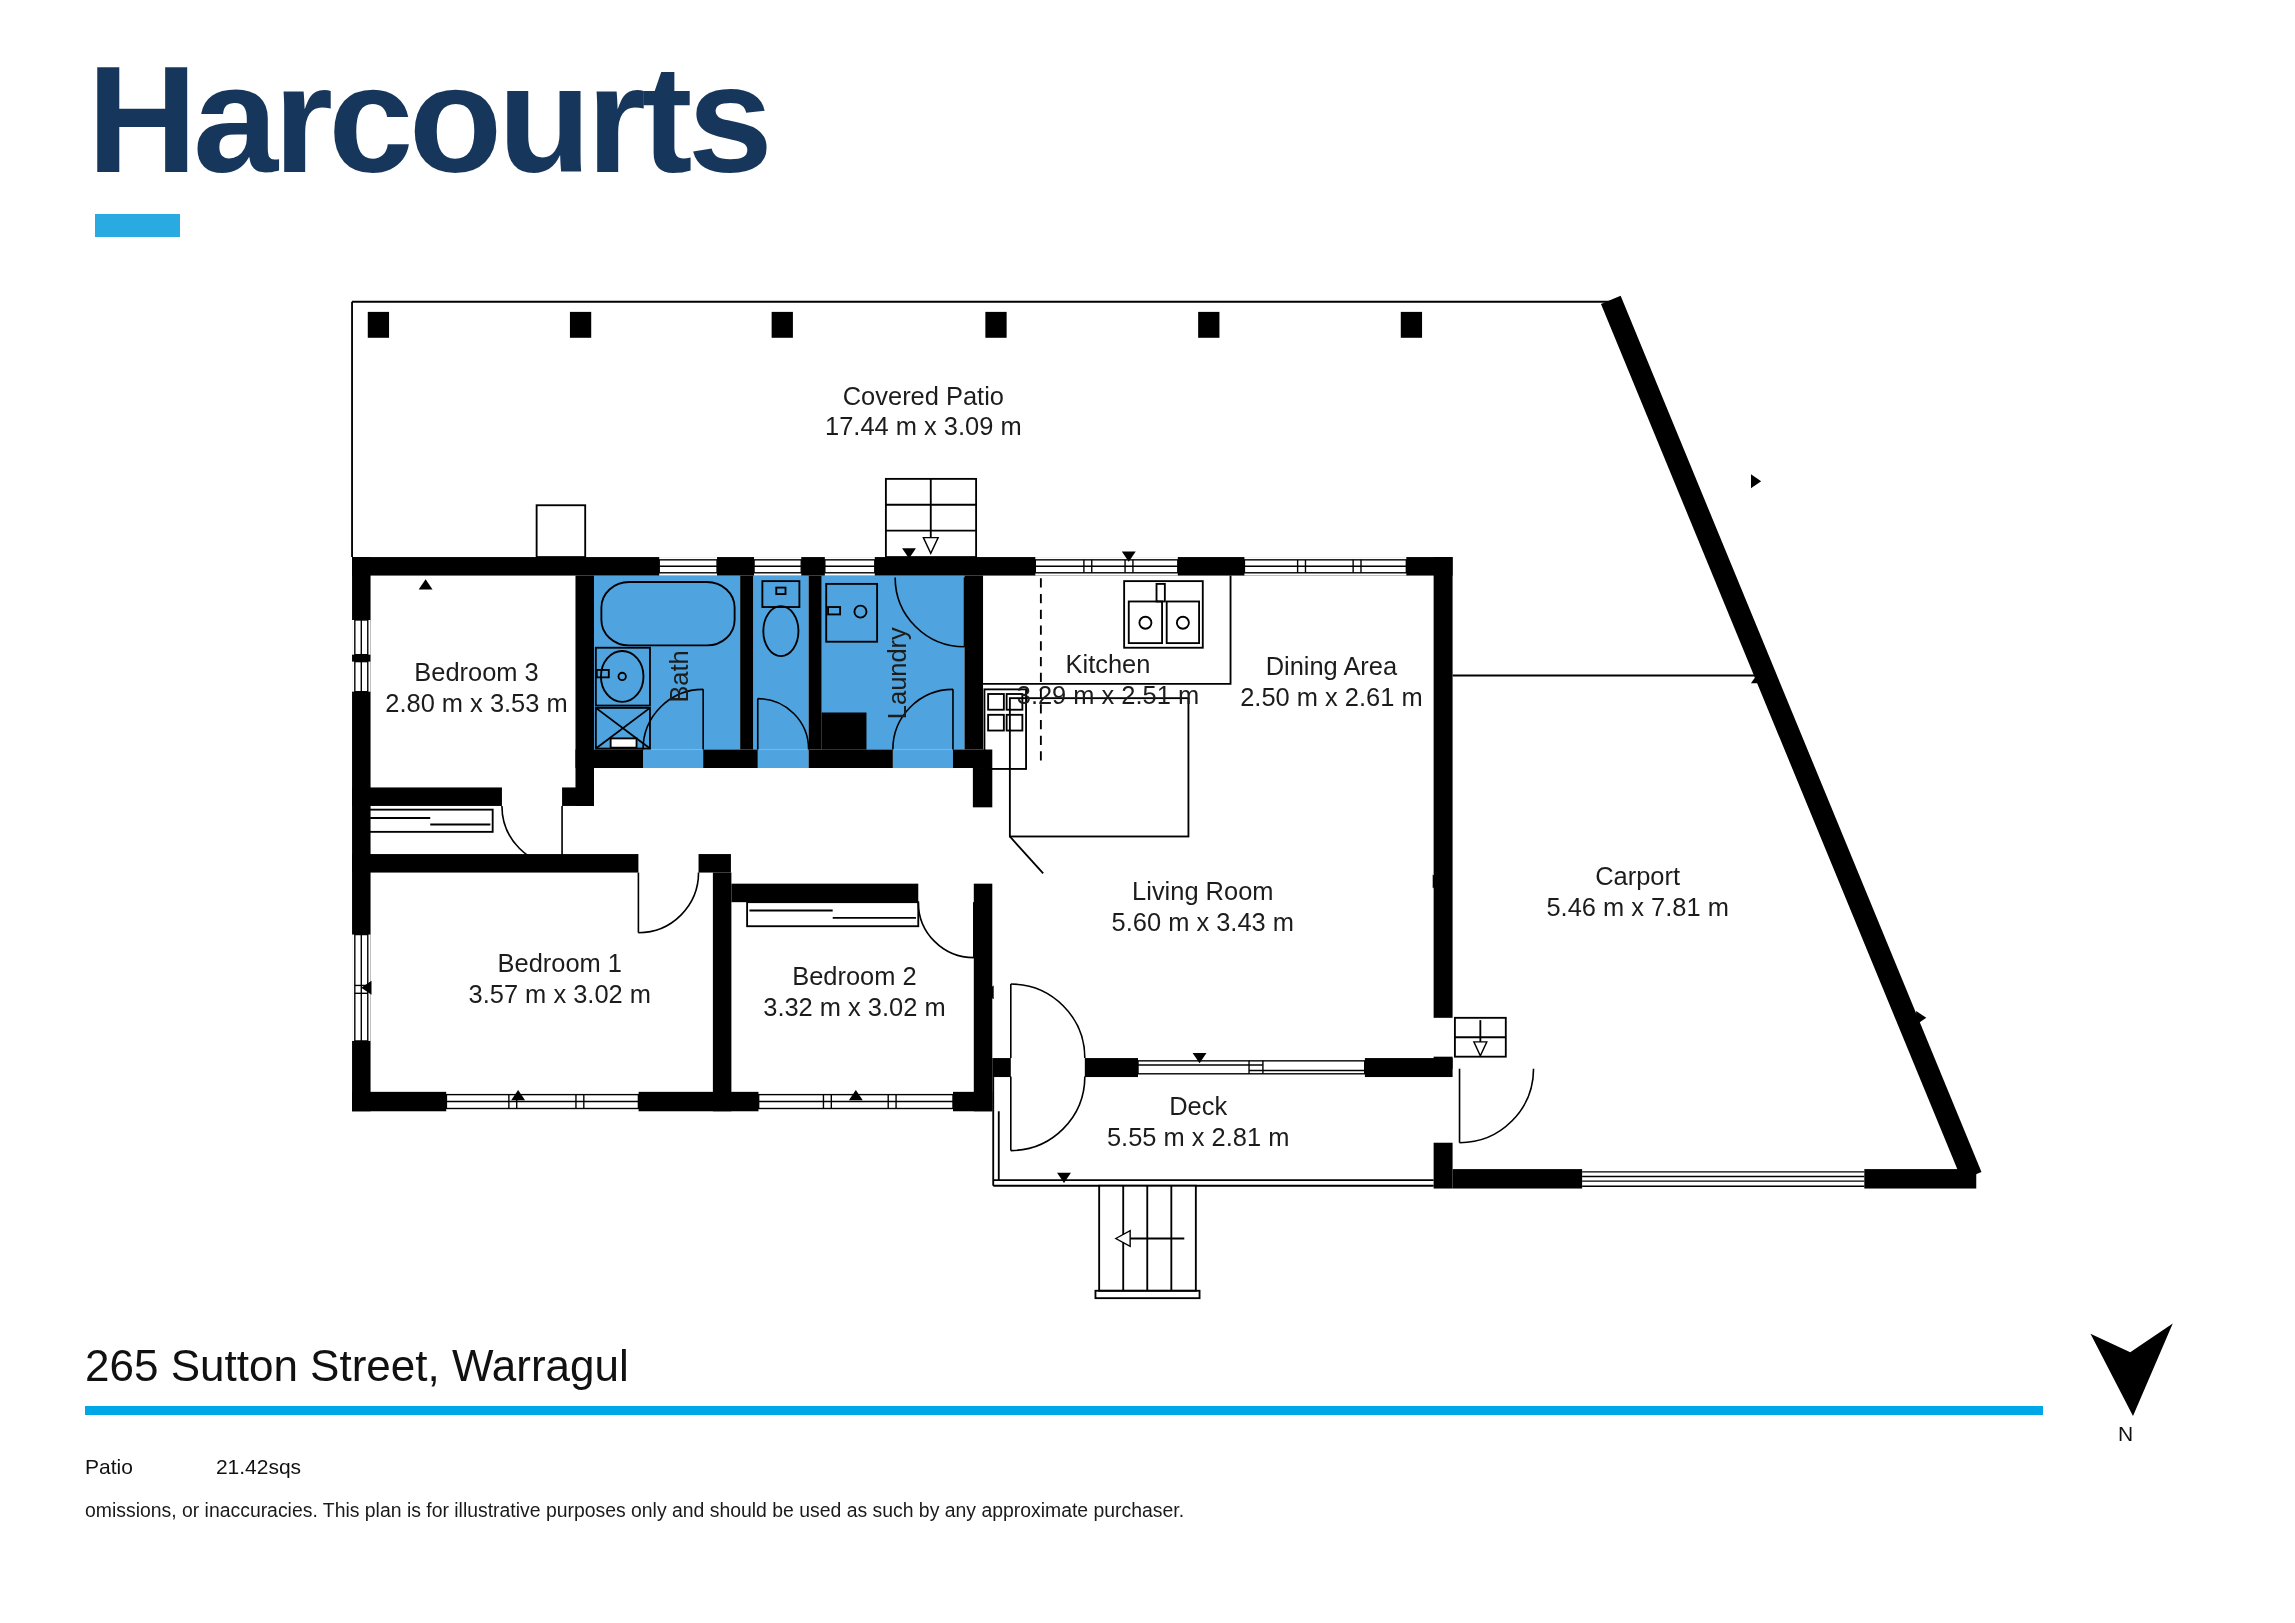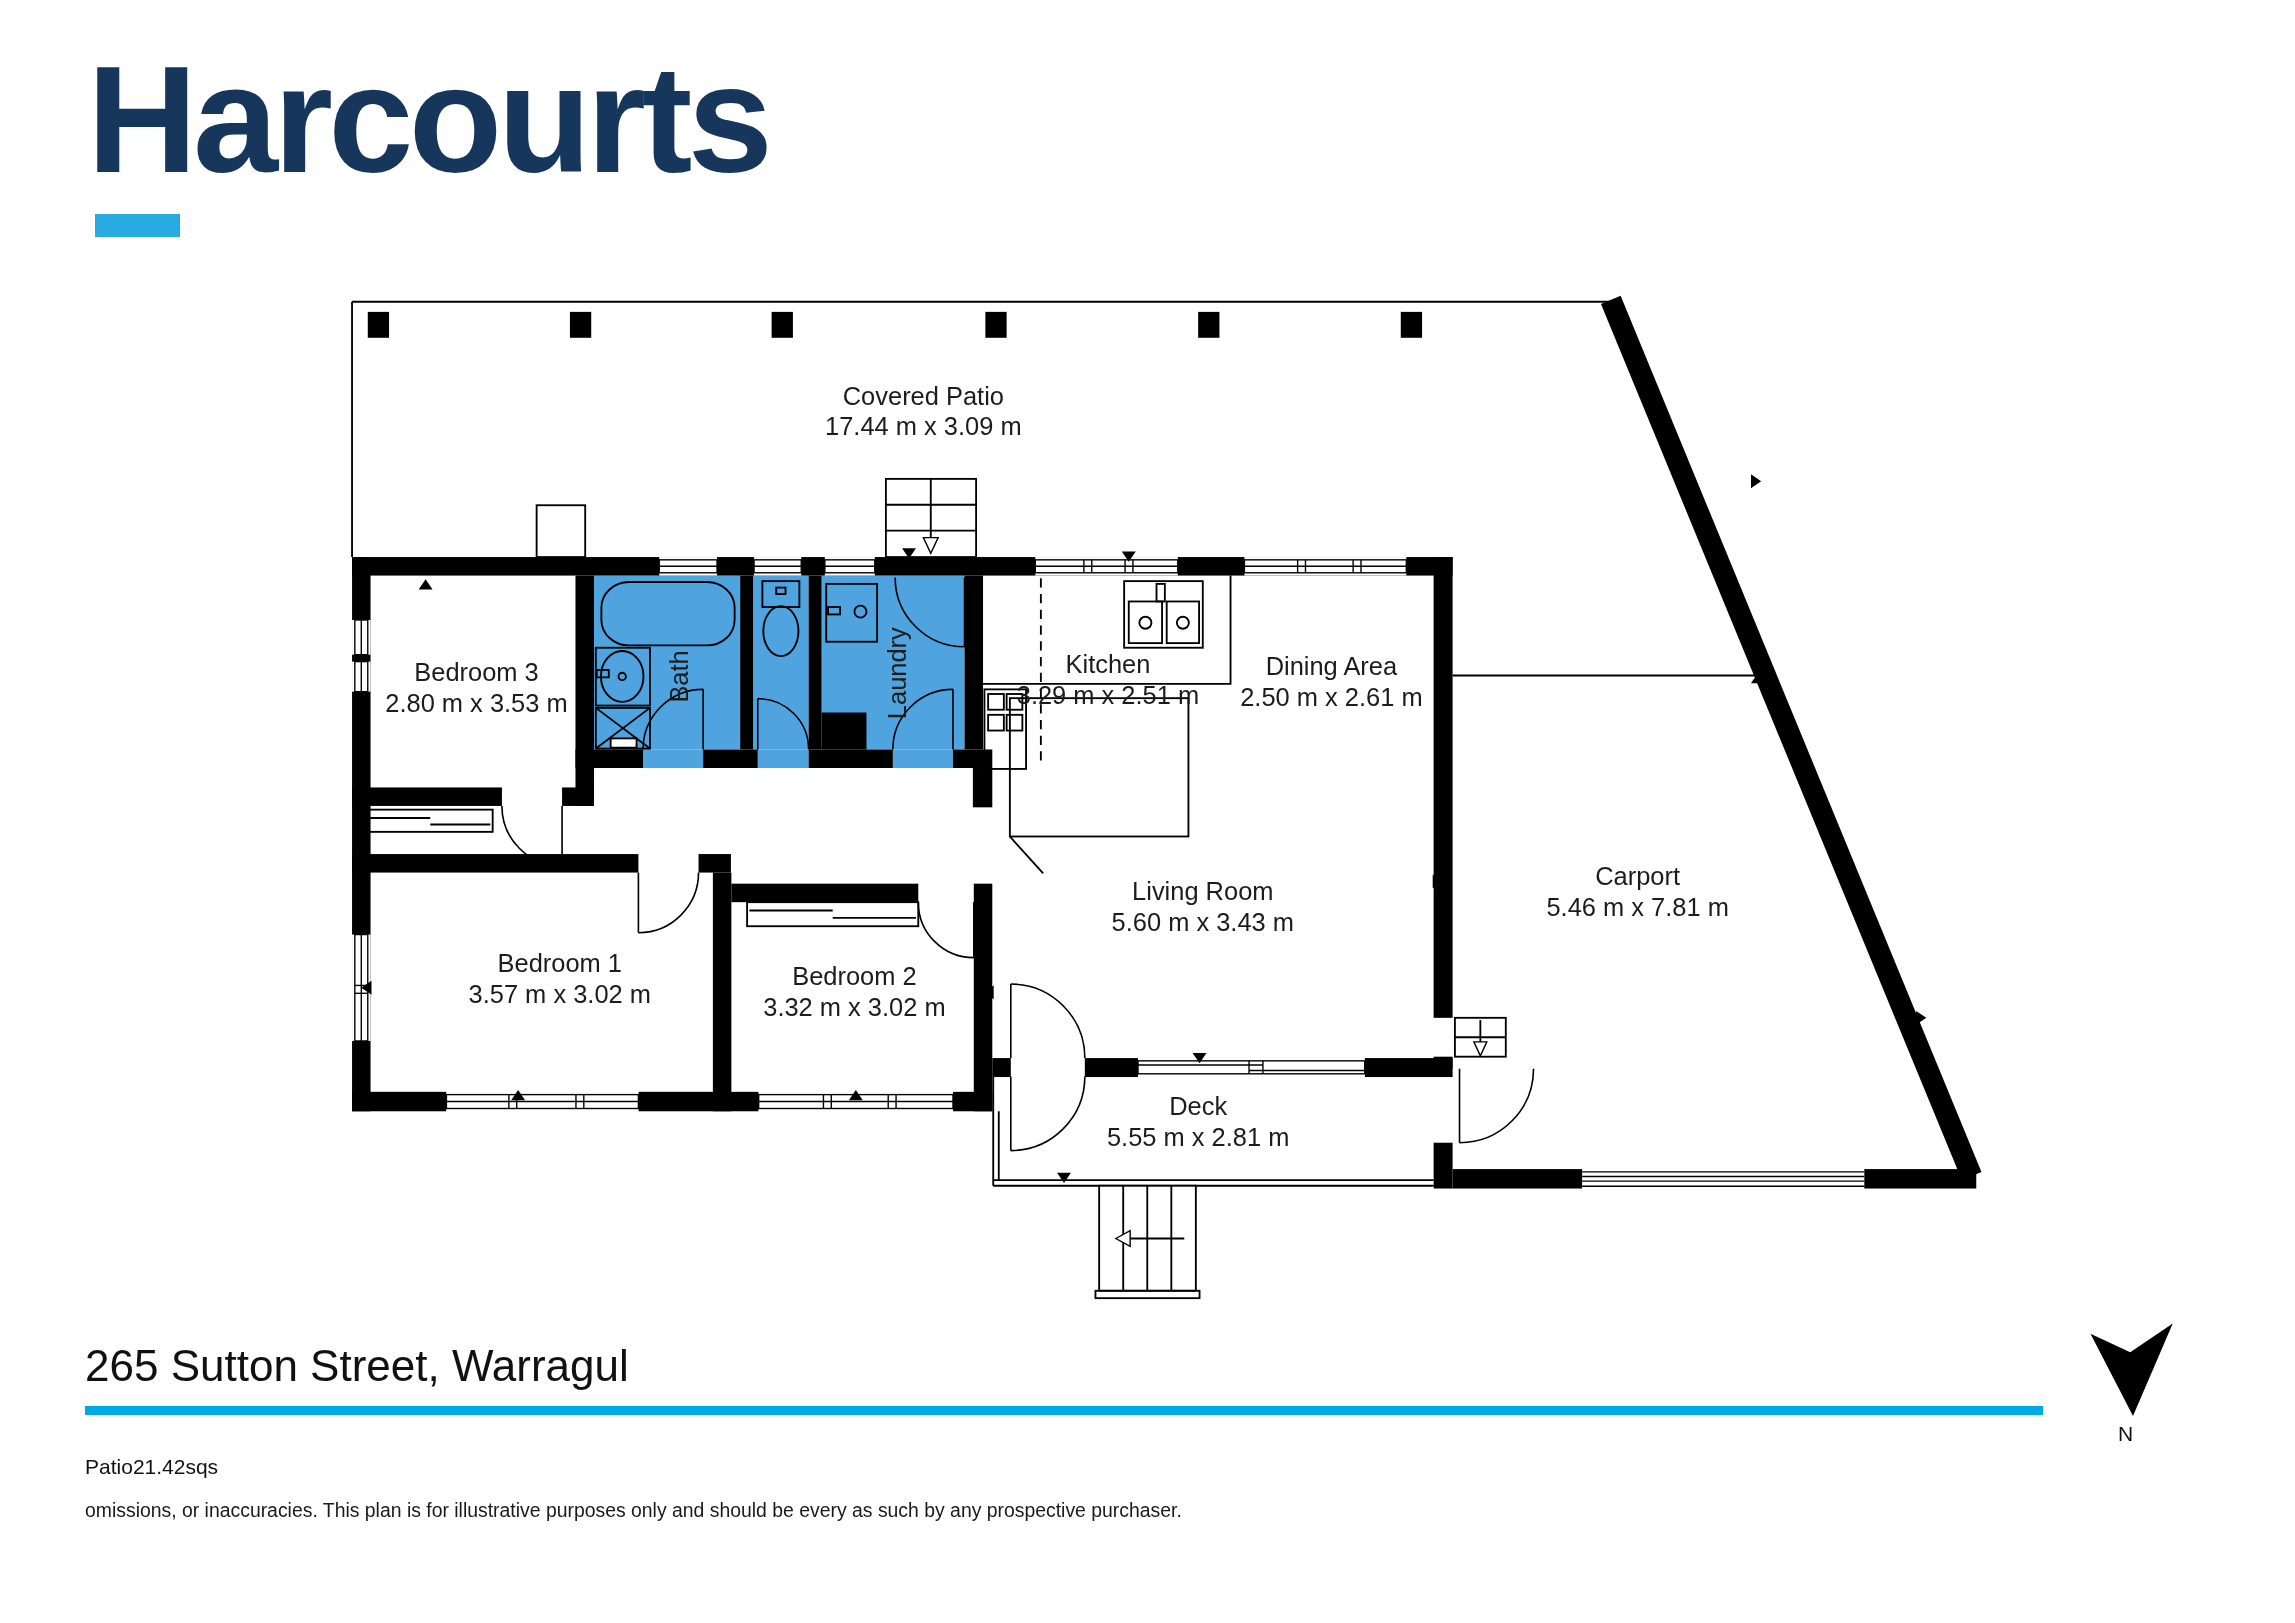--- a/index.html
+++ b/index.html
@@ -22,21 +22,21 @@
   .win{fill:#fff;}
   .winf{fill:none;stroke:#000;stroke-width:3;}
   .mark{fill:#000;}
   .openarrow{fill:#fff;stroke:#000;stroke-width:3;}
   .dash{stroke-dasharray:20 14;}
   .room-label{font-family:"Liberation Sans", sans-serif;font-size:55px;fill:var(--ink);
     text-anchor:middle;}
   .address{position:absolute;left:85px;top:1341px;font-size:44px;color:#111;text-align:right;}
   .rule{position:absolute;left:85px;top:1406px;width:1958px;height:9.3px;background:var(--rule);}
   .total-row{position:absolute;left:85px;top:1455px;font-size:21px;color:#111;}
-  .total-row .tv{}
+  .total-row .tv{margin-left:83px;}
   .disclaimer{position:absolute;left:85px;top:1495px;font-size:19.4px;line-height:30px;color:#1a1a1a;}
   .north{position:absolute;left:2082px;top:1319px;width:102px;height:134px;}
   .north .nl{position:absolute;left:36px;top:103px;font-size:21px;color:#111;}
 </style>
 </head>
 <body>
 
 <div class="logo-text">Harcourts</div>
 <div class="logo-accent"></div>
 
@@ -329,21 +329,21 @@
     <text class="room-label" x="2590" y="2477">5.55 m x 2.81 m</text>
   </g>
 </svg>
 
 <div class="address">265 Sutton Street, Warragul</div>
 <div class="rule"></div>
 <div class="total-row">
   <span>Patio</span><span class="tv">21.42sqs</span>
 </div>
 <div class="disclaimer">
-  <div>omissions, or inaccuracies. This plan is for illustrative purposes only and should be every as such by any prospective purchaser.</div>
+  <div>omissions, or inaccuracies. This plan is for illustrative purposes only and should be used as such by any approximate purchaser.</div>
 </div>
 <div class="north">
   <svg viewBox="0 0 220 290" width="102" height="134">
     <polygon fill="#000" points="18,32 104,72 196,10 110,210"></polygon>
   </svg>
   <div class="nl">N</div>
 </div>
 
 
 </body></html>

